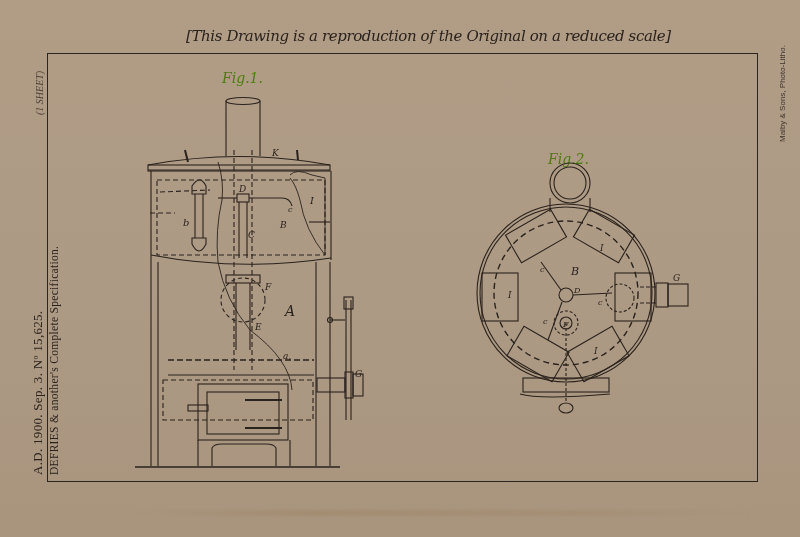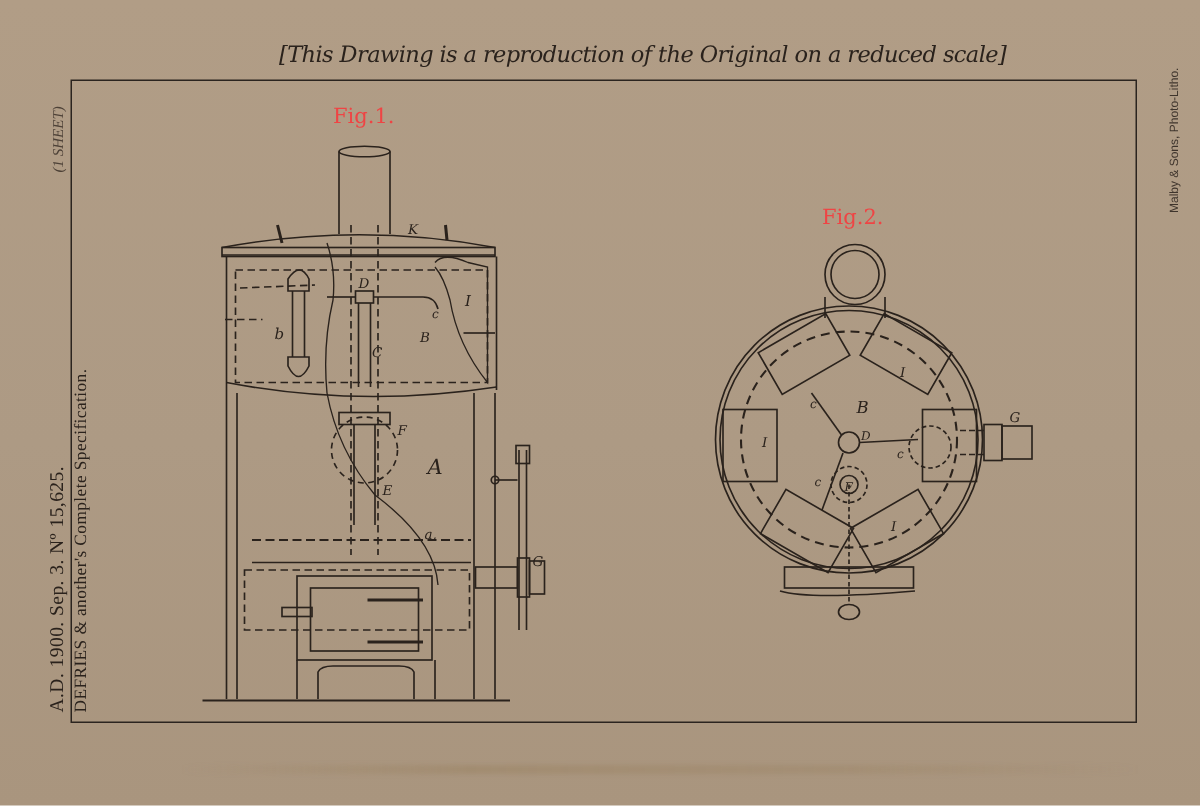--- a/index.html
+++ b/index.html
@@ -27,22 +27,22 @@
   .sheet-note {
     position:absolute; left:34px; top:115px; transform-origin:0 0;
     transform: rotate(-90deg); font-size:10px; color:#4d4137; font-style:italic; white-space:nowrap;
   }
   .printer-note {
     position:absolute; left:778px; top:142px; transform-origin:0 0;
     transform: rotate(-90deg); font-size:8px; color:#3e342c; white-space:nowrap;
     font-family:"Liberation Sans", sans-serif;
   }
   .fig-label {
-    position:absolute; font-family:"DejaVu Serif", serif; 
-    font-size:14px; color:#ef4444;
+    position:absolute; font-family:"DejaVu Serif", serif; font-style:italic;
+    font-size:14px; color:#4d7c0f;
   }
   svg.art { position:absolute; left:0; top:0; }
   .lbl { font-family:"DejaVu Serif", serif; font-style:italic; fill:#2a221c; }
   .stain {
     position:absolute; left:120px; top:510px; width:640px; height:6px;
     background: linear-gradient(90deg, rgba(140,120,90,0) 0%, rgba(150,125,90,0.35) 30%, rgba(150,125,90,0.25) 70%, rgba(140,120,90,0) 100%);
     filter: blur(1.5px);
   }
 </style>
 </head>
@@ -56,21 +56,21 @@
     <div class="l1">A.D. 1900. Sep. 3. Nº 15,625.</div>
     <div class="l2">DEFRIES &amp; another's Complete Specification.</div>
   </div>
 
   <div class="sheet-note">(1 SHEET)</div>
   <div class="printer-note">Malby &amp; Sons, Photo-Litho.</div>
 
   <div class="frame"></div>
 
   <div class="fig-label" style="left:222px; top:70px;">Fig.1.</div>
-  <div class="fig-label" style="left:548px; top:137px;">Fig.2.</div>
+  <div class="fig-label" style="left:548px; top:151px;">Fig.2.</div>
 
   <svg class="art" width="800" height="537" viewBox="0 0 800 537" fill="none" stroke="#2a221c" stroke-width="1.1">
 
     <ellipse cx="243" cy="101" rx="17" ry="3.5"></ellipse>
     <line x1="226" y1="101" x2="226" y2="156"></line>
     <line x1="260" y1="101" x2="260" y2="156"></line>
 
     <path d="M148 165 Q240 148 330 165"></path>
     <path d="M148 170 L330 170"></path>
     <rect x="148" y="165" width="182" height="6"></rect>

